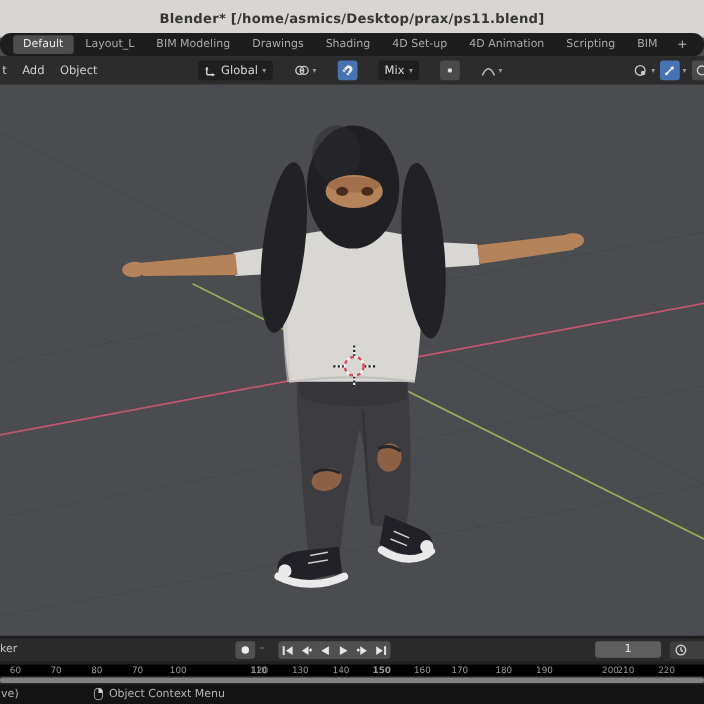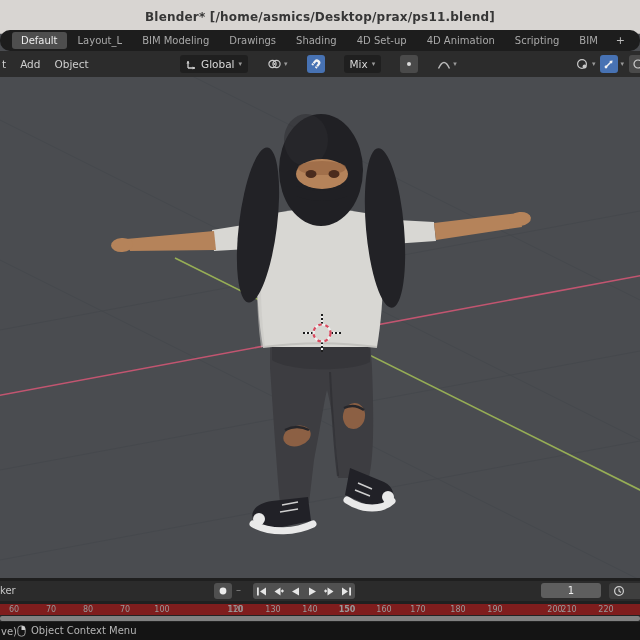--- a/index.html
+++ b/index.html
@@ -48,30 +48,30 @@
   .pb-group{position:absolute;left:253px;top:2px;height:16px;background:#505050;border-radius:3px;
             display:flex;align-items:center;}
   .pb-cell{width:17px;height:16px;display:flex;align-items:center;justify-content:center;}
   .pb-dash{position:absolute;left:236px;top:3px;color:#8b8b8b;font-size:10px;}
   .frame-field{position:absolute;left:541px;top:2px;width:60px;height:15px;background:#5e5e5e;
                border-radius:3px;color:#f0f0f0;font-size:10px;display:flex;align-items:center;justify-content:center;}
   .clock-btn{position:absolute;left:609px;top:2px;width:34px;height:16px;background:#3f3f3f;
              border-radius:3px;display:flex;align-items:center;justify-content:flex-start;padding-left:4px;}
 
   .tl-gap{top:601px;height:3px;background:#202020;}
-  .ruler{top:604px;height:11px;background:#7f1d1d;}
+  .ruler{top:604px;height:11px;background:#000000;}
   .tick{position:absolute;top:1px;transform:translateX(-50%);font-size:8px;color:#9a9a9a;}
   .hscroll{top:615px;height:7px;background:#232323;}
   .hscroll .thumb{position:absolute;left:0;top:1px;width:640px;height:5px;background:#818181;border-radius:2px;}
 
   
   .statusbar{top:622px;height:18px;background:#141414;color:#b4b4b4;font-size:10px;
              display:flex;align-items:center;}
   .sb-frag{margin-left:1px;}
-  .sb-hint{display:flex;align-items:flex-start;gap:5px;}
+  .sb-hint{display:flex;align-items:center;gap:5px;margin-left:68px;}
 </style>
 </head>
 <body>
 
 <div class="row titlebar">
   <span>Blender* [/home/asmics/Desktop/prax/ps11.blend]</span>
 </div>
 
 <div class="row tabbar" id="tabbar">
     <span class="tab active">Default</span>

